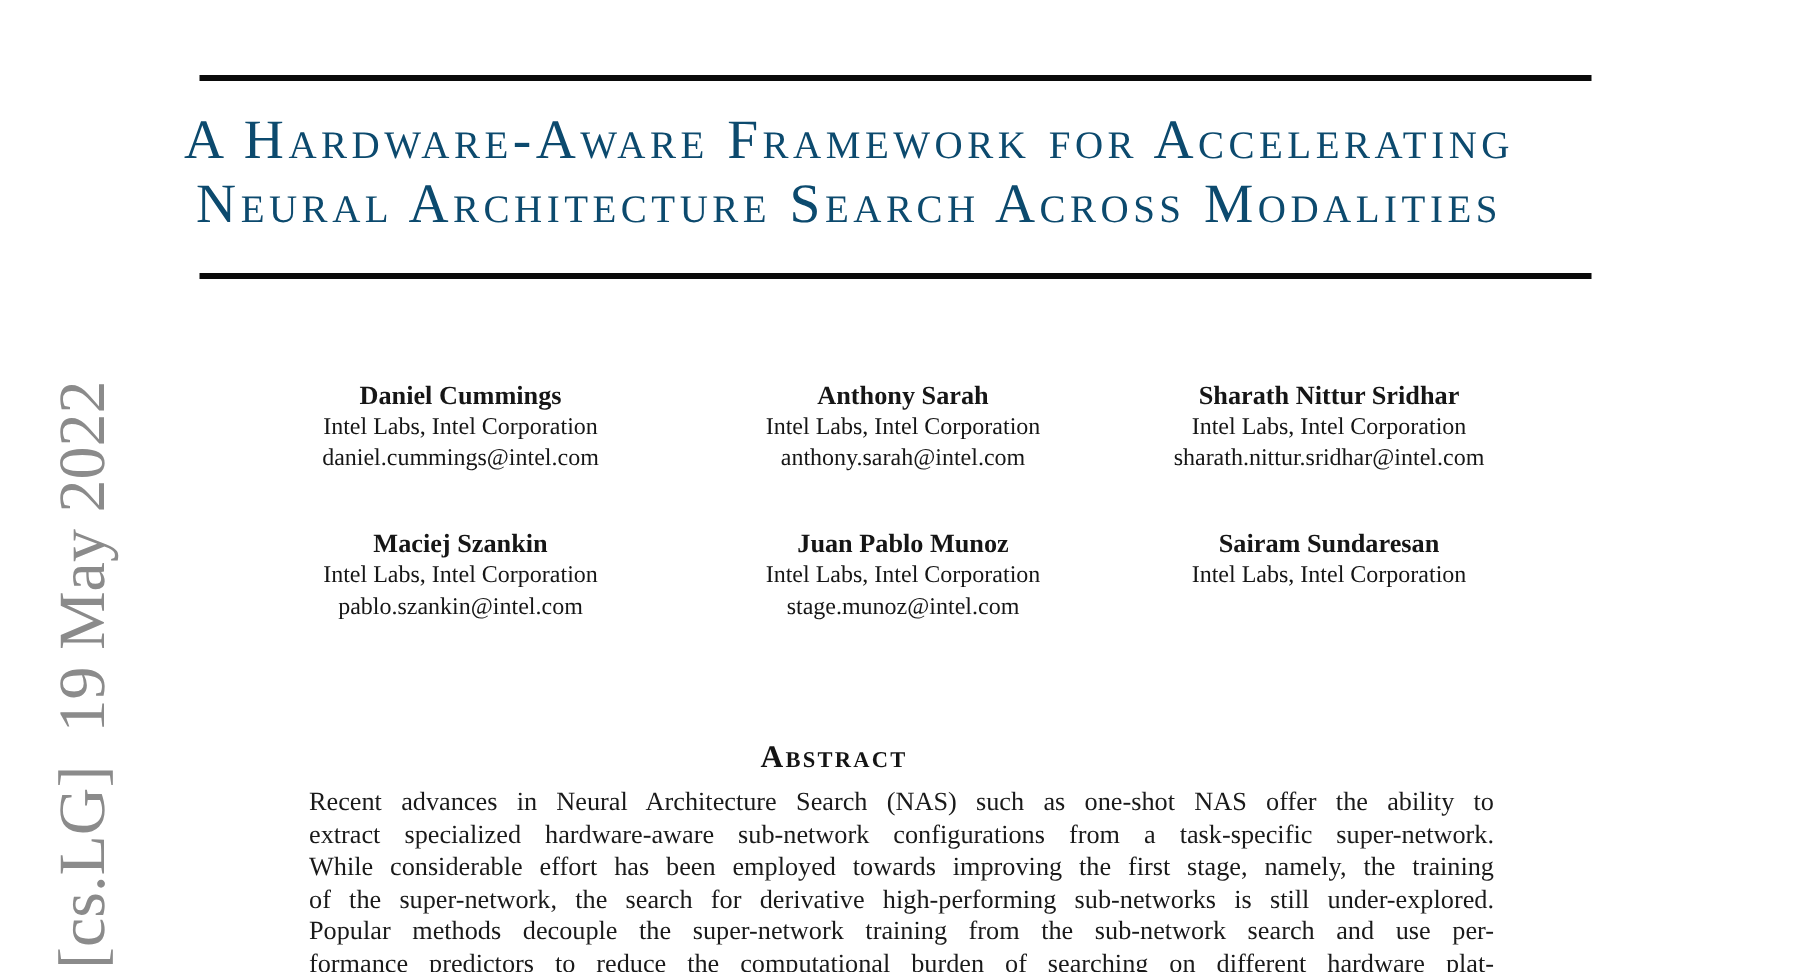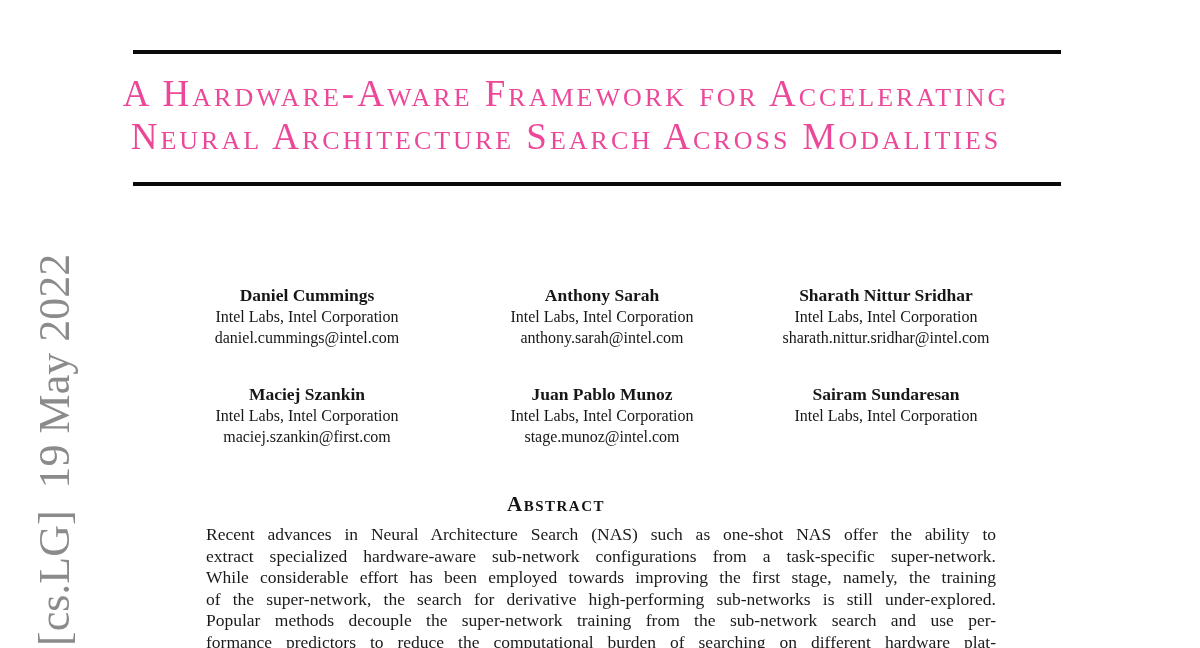--- a/index.html
+++ b/index.html
@@ -25,37 +25,36 @@
   .paper-title {
     position: absolute;
     top: 72px;
     left: 0;
     width: 1132px;
     text-align: center;
     font-variant: small-caps;
     font-size: 37px;
     line-height: 43px;
     letter-spacing: 3px;
-    color: #ec4899;
+    color: #0c4a6e;
   }
   .author-cell {
     position: absolute;
     width: 300px;
     text-align: center;
   }
   .author-row1 { top: 252px; }
   .author-row2 { top: 351px; }
   .author-col1 { left: 157px; }
   .author-col2 { left: 452px; font-family: Liberation Serif, serif; }
   .author-col3 { left: 736px; }
   .author-name {
     font-weight: bold;
     font-size: 17.5px;
     line-height: 22px;
-    margin-top: 32px;
   }
   .author-affil, .author-email {
     font-size: 16px;
     line-height: 21px;
   }
   .abstract-heading {
     position: absolute;
     top: 492px;
     left: 0;
     width: 1112px;
@@ -122,21 +121,21 @@
 
   <div class="author-cell author-row1 author-col3">
     <div class="author-name">Sharath Nittur Sridhar</div>
     <div class="author-affil">Intel Labs, Intel Corporation</div>
     <div class="author-email">sharath.nittur.sridhar@intel.com</div>
   </div>
 
   <div class="author-cell author-row2 author-col1">
     <div class="author-name">Maciej Szankin</div>
     <div class="author-affil">Intel Labs, Intel Corporation</div>
-    <div class="author-email">maciej.szankin@first.com</div>
+    <div class="author-email">pablo.szankin@intel.com</div>
   </div>
 
   <div class="author-cell author-row2 author-col2">
     <div class="author-name">Juan Pablo Munoz</div>
     <div class="author-affil">Intel Labs, Intel Corporation</div>
     <div class="author-email">stage.munoz@intel.com</div>
   </div>
 
   <div class="author-cell author-row2 author-col3">
     <div class="author-name">Sairam Sundaresan</div>

